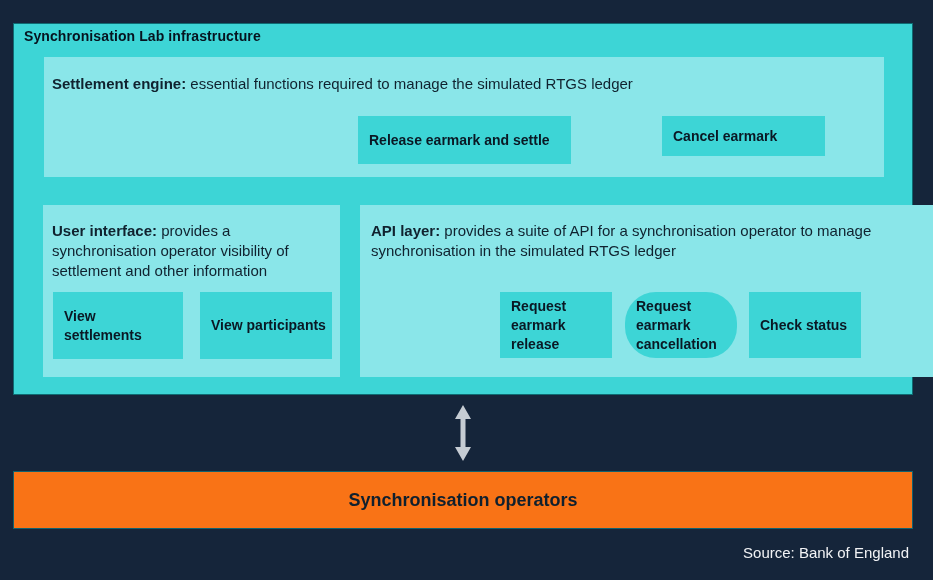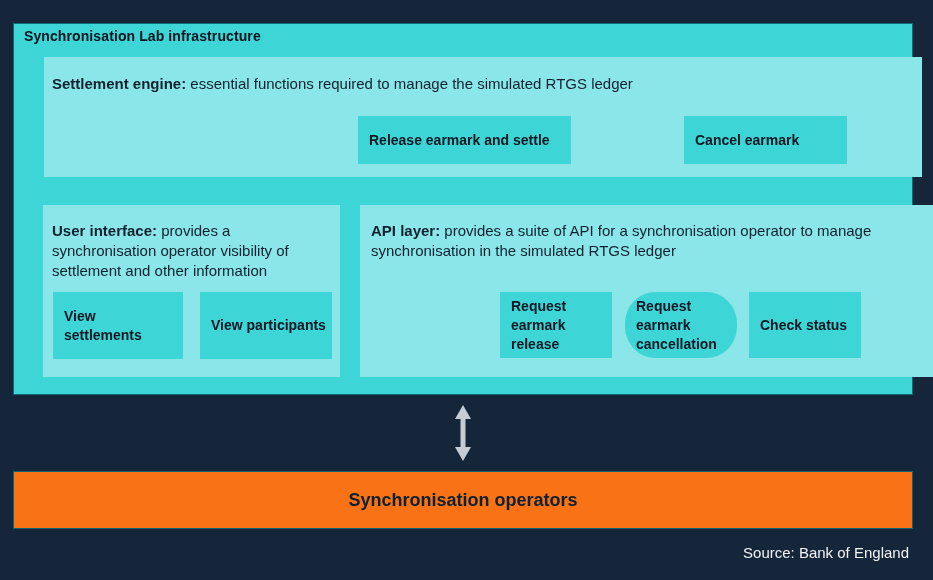--- a/index.html
+++ b/index.html
@@ -11,40 +11,40 @@
   }
   .lab-box {
     position:absolute; left:13px; top:23px; width:900px; height:372px;
     background:#3DD5D6; border:1px solid #0F6B72; box-sizing:border-box;
   }
   .lab-title {
     position:absolute; left:10px; top:4px;
     font-size:14px; font-weight:bold; color:#06131F; letter-spacing:0.1px;
   }
   .panel { position:absolute; background:#8AE6E9; }
-  .panel-settlement { left:30px; top:33px; width:840px; height:120px;padding-left:38px; }
+  .panel-settlement { left:30px; top:33px; width:840px; height:120px; }
   .panel-ui  { left:29px; top:181px; width:297px; height:172px; }
   .panel-api { left:346px; top:181px; width:594px; height:172px; }
   .panel-title {
     position:absolute; font-size:15px; color:#10222F; line-height:20px;
   }
   .panel-settlement .panel-title { left:8px; top:17px; right:10px; }
   .panel-ui .panel-title  { left:9px; top:16px; right:8px; }
   .panel-api .panel-title { left:11px; top:16px; right:12px; }
   .panel-title b { font-weight:bold; }
   .node {
     position:absolute; background:#3DD5D6;
     display:flex; align-items:center;
     font-size:14px; font-weight:bold; color:#0A1824; line-height:19px;
     box-sizing:border-box; padding-left:11px; padding-right:6px;
   }
   
   .n-create  { left:58px;  top:59px; width:163px; height:48px; }
   .n-release { left:314px; top:59px; width:213px; height:48px; }
-  .n-cancel  { left:640px; top:59px; width:163px; height:48px; }
+  .n-cancel  { left:618px; top:59px; width:163px; height:40px; }
   
   .n-viewset { left:10px;  top:87px; width:130px; height:67px; }
   .n-viewpar { left:157px; top:87px; width:132px; height:67px; }
   
   .n-api1 { left:16px;  top:87px; width:112px; height:66px; }
   .n-api2 { left:140px; top:87px; width:112px; height:66px; }
   .n-api3 { left:265px; top:87px; width:112px; height:66px;border-radius:31px; }
   .n-api4 { left:389px; top:87px; width:112px; height:66px; }
   .arrow-wrap { position:absolute; left:454px; top:405px; width:18px; height:56px; }
   .operators-box {

